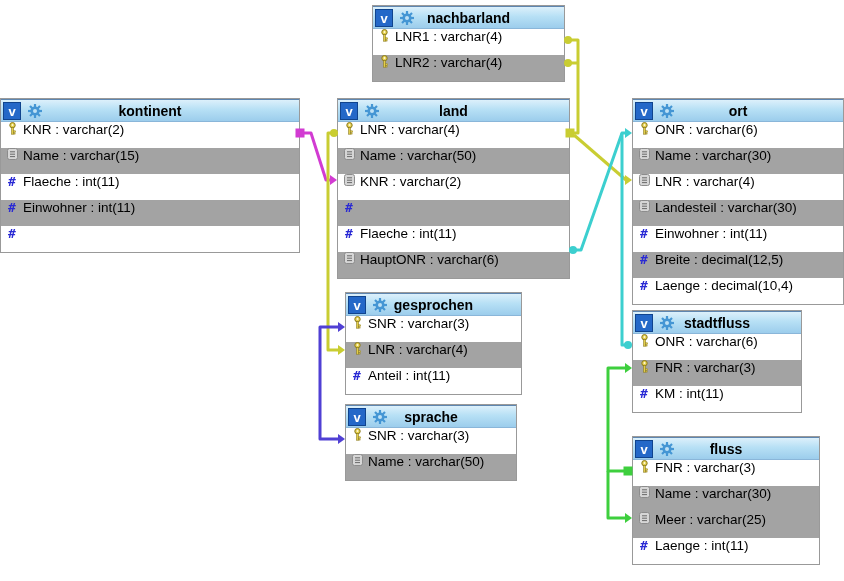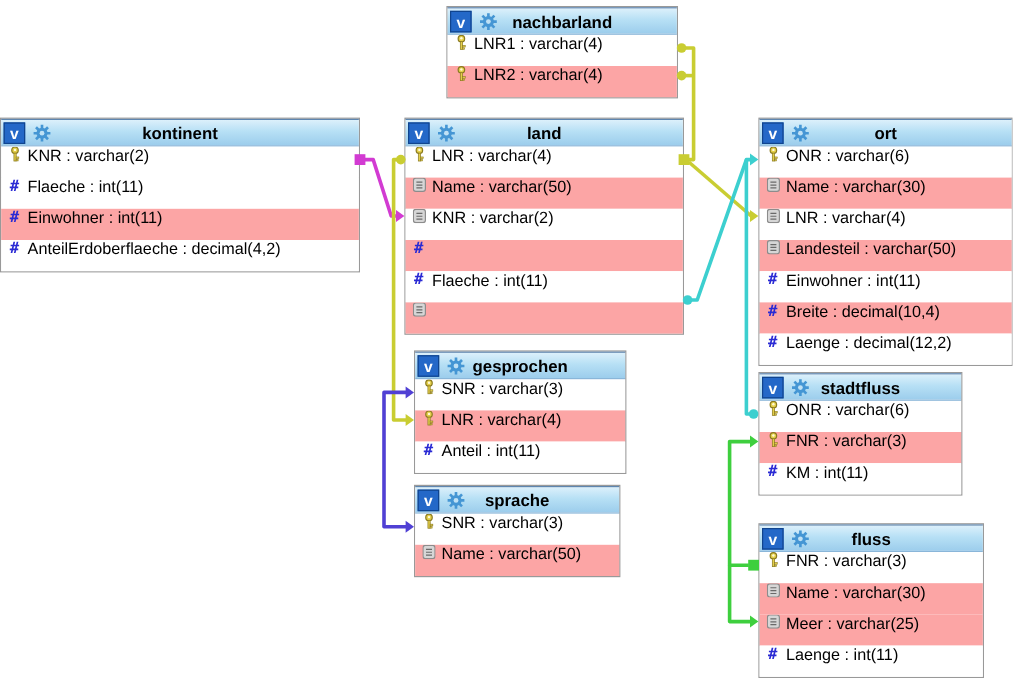--- a/index.html
+++ b/index.html
@@ -11,21 +11,21 @@
        border-bottom:1px solid #8ab6d9;border-top:1px solid #5e86b0;
        position:relative;box-sizing:border-box;}
   .vbadge{position:absolute;left:2px;top:2px;width:18px;height:18px;background:#2468c8;
           color:#fff;font-weight:bold;font-size:13px;text-align:center;line-height:18px;
           border:1px solid #10448e;box-sizing:border-box;}
   .gearwrap{position:absolute;left:26px;top:3px;width:16px;height:16px;}
   .title{display:block;width:100%;text-align:center;font-weight:bold;font-size:14px;
          color:#000;line-height:22px;white-space:nowrap;overflow:hidden;}
   .row{height:26px;display:flex;align-items:flex-start;padding-left:3px;box-sizing:border-box;
        font-size:13.5px;color:#000;white-space:nowrap;overflow:hidden;background:#fff;}
-  .row.alt{background:#fca5a5;}
+  .row.alt{background:#a3a3a3;}
   .cicon{width:16px;min-width:16px;display:inline-flex;justify-content:center;
          align-items:center;margin-right:3px;}
   .numglyph{color:#2a2ad4;font-weight:bold;font-size:13px;font-family:"DejaVu Sans Mono",monospace;}
   #relations{position:absolute;left:0;top:0;width:844px;height:581px;
              pointer-events:none;z-index:10;}
 </style>
 </head>
 <body>
 
 <div id="canvas">
@@ -89,37 +89,47 @@
           <svg width="11" height="13" viewBox="0 0 11 13">
             <circle cx="5.5" cy="3.2" r="2.7" fill="#e4cf4a" stroke="#8a7a20"></circle>
             <circle cx="5.5" cy="2.9" r="1" fill="#fff9d8"></circle>
             <rect x="4.6" y="5.6" width="1.9" height="6.6" fill="#e4cf4a" stroke="#8a7a20" stroke-width="0.6"></rect>
             <rect x="6.4" y="8.8" width="2.3" height="1.4" fill="#e4cf4a" stroke="#8a7a20" stroke-width="0.5"></rect>
             <rect x="6.4" y="10.9" width="1.7" height="1.2" fill="#e4cf4a" stroke="#8a7a20" stroke-width="0.5"></rect>
           </svg>
         </span>
         <span class="clabel">KNR : varchar(2)</span>
       </div>
+      <div class="row alt">
+        <span class="cicon">
+          <svg width="11" height="12" viewBox="0 0 11 12">
+            <rect x="0.5" y="0.5" width="10" height="11" rx="2" fill="#d6d6d6" stroke="#8c8c8c"></rect>
+            <line x1="3" y1="3.8" x2="8" y2="3.8" stroke="#6a6a6a"></line>
+            <line x1="3" y1="6.2" x2="8" y2="6.2" stroke="#6a6a6a"></line>
+            <line x1="3" y1="8.6" x2="8" y2="8.6" stroke="#6a6a6a"></line>
+          </svg>
+        </span>
+        <span class="clabel">Name : varchar(15)</span>
+      </div>
       <div class="row">
         <span class="cicon">
           <span class="numglyph">#</span>
         </span>
         <span class="clabel">Flaeche : int(11)</span>
       </div>
       <div class="row alt">
         <span class="cicon">
           <span class="numglyph">#</span>
         </span>
         <span class="clabel">Einwohner : int(11)</span>
       </div>
       <div class="row">
         <span class="cicon">
           <span class="numglyph">#</span>
         </span>
-        <span class="clabel">AnteilErdoberflaeche : decimal(4,2)</span>
       </div>
     </div>
     <div class="table" style="left: 337px; top: 98px; width: 233px;">
       <div class="hdr">
         <span class="vbadge">v</span>
         <span class="gearwrap"><svg width="16" height="16" viewBox="0 0 16 16">
             <g stroke="#4596d4" stroke-width="2.2">
               <line x1="8" y1="1" x2="8" y2="15"></line>
               <line x1="1" y1="8" x2="15" y2="8"></line>
               <line x1="3" y1="3" x2="13" y2="13"></line>
@@ -177,20 +187,21 @@
       </div>
       <div class="row alt">
         <span class="cicon">
           <svg width="11" height="12" viewBox="0 0 11 12">
             <rect x="0.5" y="0.5" width="10" height="11" rx="2" fill="#d6d6d6" stroke="#8c8c8c"></rect>
             <line x1="3" y1="3.8" x2="8" y2="3.8" stroke="#6a6a6a"></line>
             <line x1="3" y1="6.2" x2="8" y2="6.2" stroke="#6a6a6a"></line>
             <line x1="3" y1="8.6" x2="8" y2="8.6" stroke="#6a6a6a"></line>
           </svg>
         </span>
+        <span class="clabel">HauptONR : varchar(6)</span>
       </div>
     </div>
     <div class="table" style="left: 632px; top: 98px; width: 212px;">
       <div class="hdr">
         <span class="vbadge">v</span>
         <span class="gearwrap"><svg width="16" height="16" viewBox="0 0 16 16">
             <g stroke="#4596d4" stroke-width="2.2">
               <line x1="8" y1="1" x2="8" y2="15"></line>
               <line x1="1" y1="8" x2="15" y2="8"></line>
               <line x1="3" y1="3" x2="13" y2="13"></line>
@@ -237,39 +248,39 @@
       </div>
       <div class="row alt">
         <span class="cicon">
           <svg width="11" height="12" viewBox="0 0 11 12">
             <rect x="0.5" y="0.5" width="10" height="11" rx="2" fill="#d6d6d6" stroke="#8c8c8c"></rect>
             <line x1="3" y1="3.8" x2="8" y2="3.8" stroke="#6a6a6a"></line>
             <line x1="3" y1="6.2" x2="8" y2="6.2" stroke="#6a6a6a"></line>
             <line x1="3" y1="8.6" x2="8" y2="8.6" stroke="#6a6a6a"></line>
           </svg>
         </span>
-        <span class="clabel">Landesteil : varchar(50)</span>
+        <span class="clabel">Landesteil : varchar(30)</span>
       </div>
       <div class="row">
         <span class="cicon">
           <span class="numglyph">#</span>
         </span>
         <span class="clabel">Einwohner : int(11)</span>
       </div>
       <div class="row alt">
         <span class="cicon">
           <span class="numglyph">#</span>
         </span>
-        <span class="clabel">Breite : decimal(10,4)</span>
-      </div>
-      <div class="row">
-        <span class="cicon">
-          <span class="numglyph">#</span>
-        </span>
-        <span class="clabel">Laenge : decimal(12,2)</span>
+        <span class="clabel">Breite : decimal(12,5)</span>
+      </div>
+      <div class="row">
+        <span class="cicon">
+          <span class="numglyph">#</span>
+        </span>
+        <span class="clabel">Laenge : decimal(10,4)</span>
       </div>
     </div>
     <div class="table" style="left: 345px; top: 292px; width: 177px;">
       <div class="hdr">
         <span class="vbadge">v</span>
         <span class="gearwrap"><svg width="16" height="16" viewBox="0 0 16 16">
             <g stroke="#4596d4" stroke-width="2.2">
               <line x1="8" y1="1" x2="8" y2="15"></line>
               <line x1="1" y1="8" x2="15" y2="8"></line>
               <line x1="3" y1="3" x2="13" y2="13"></line>

